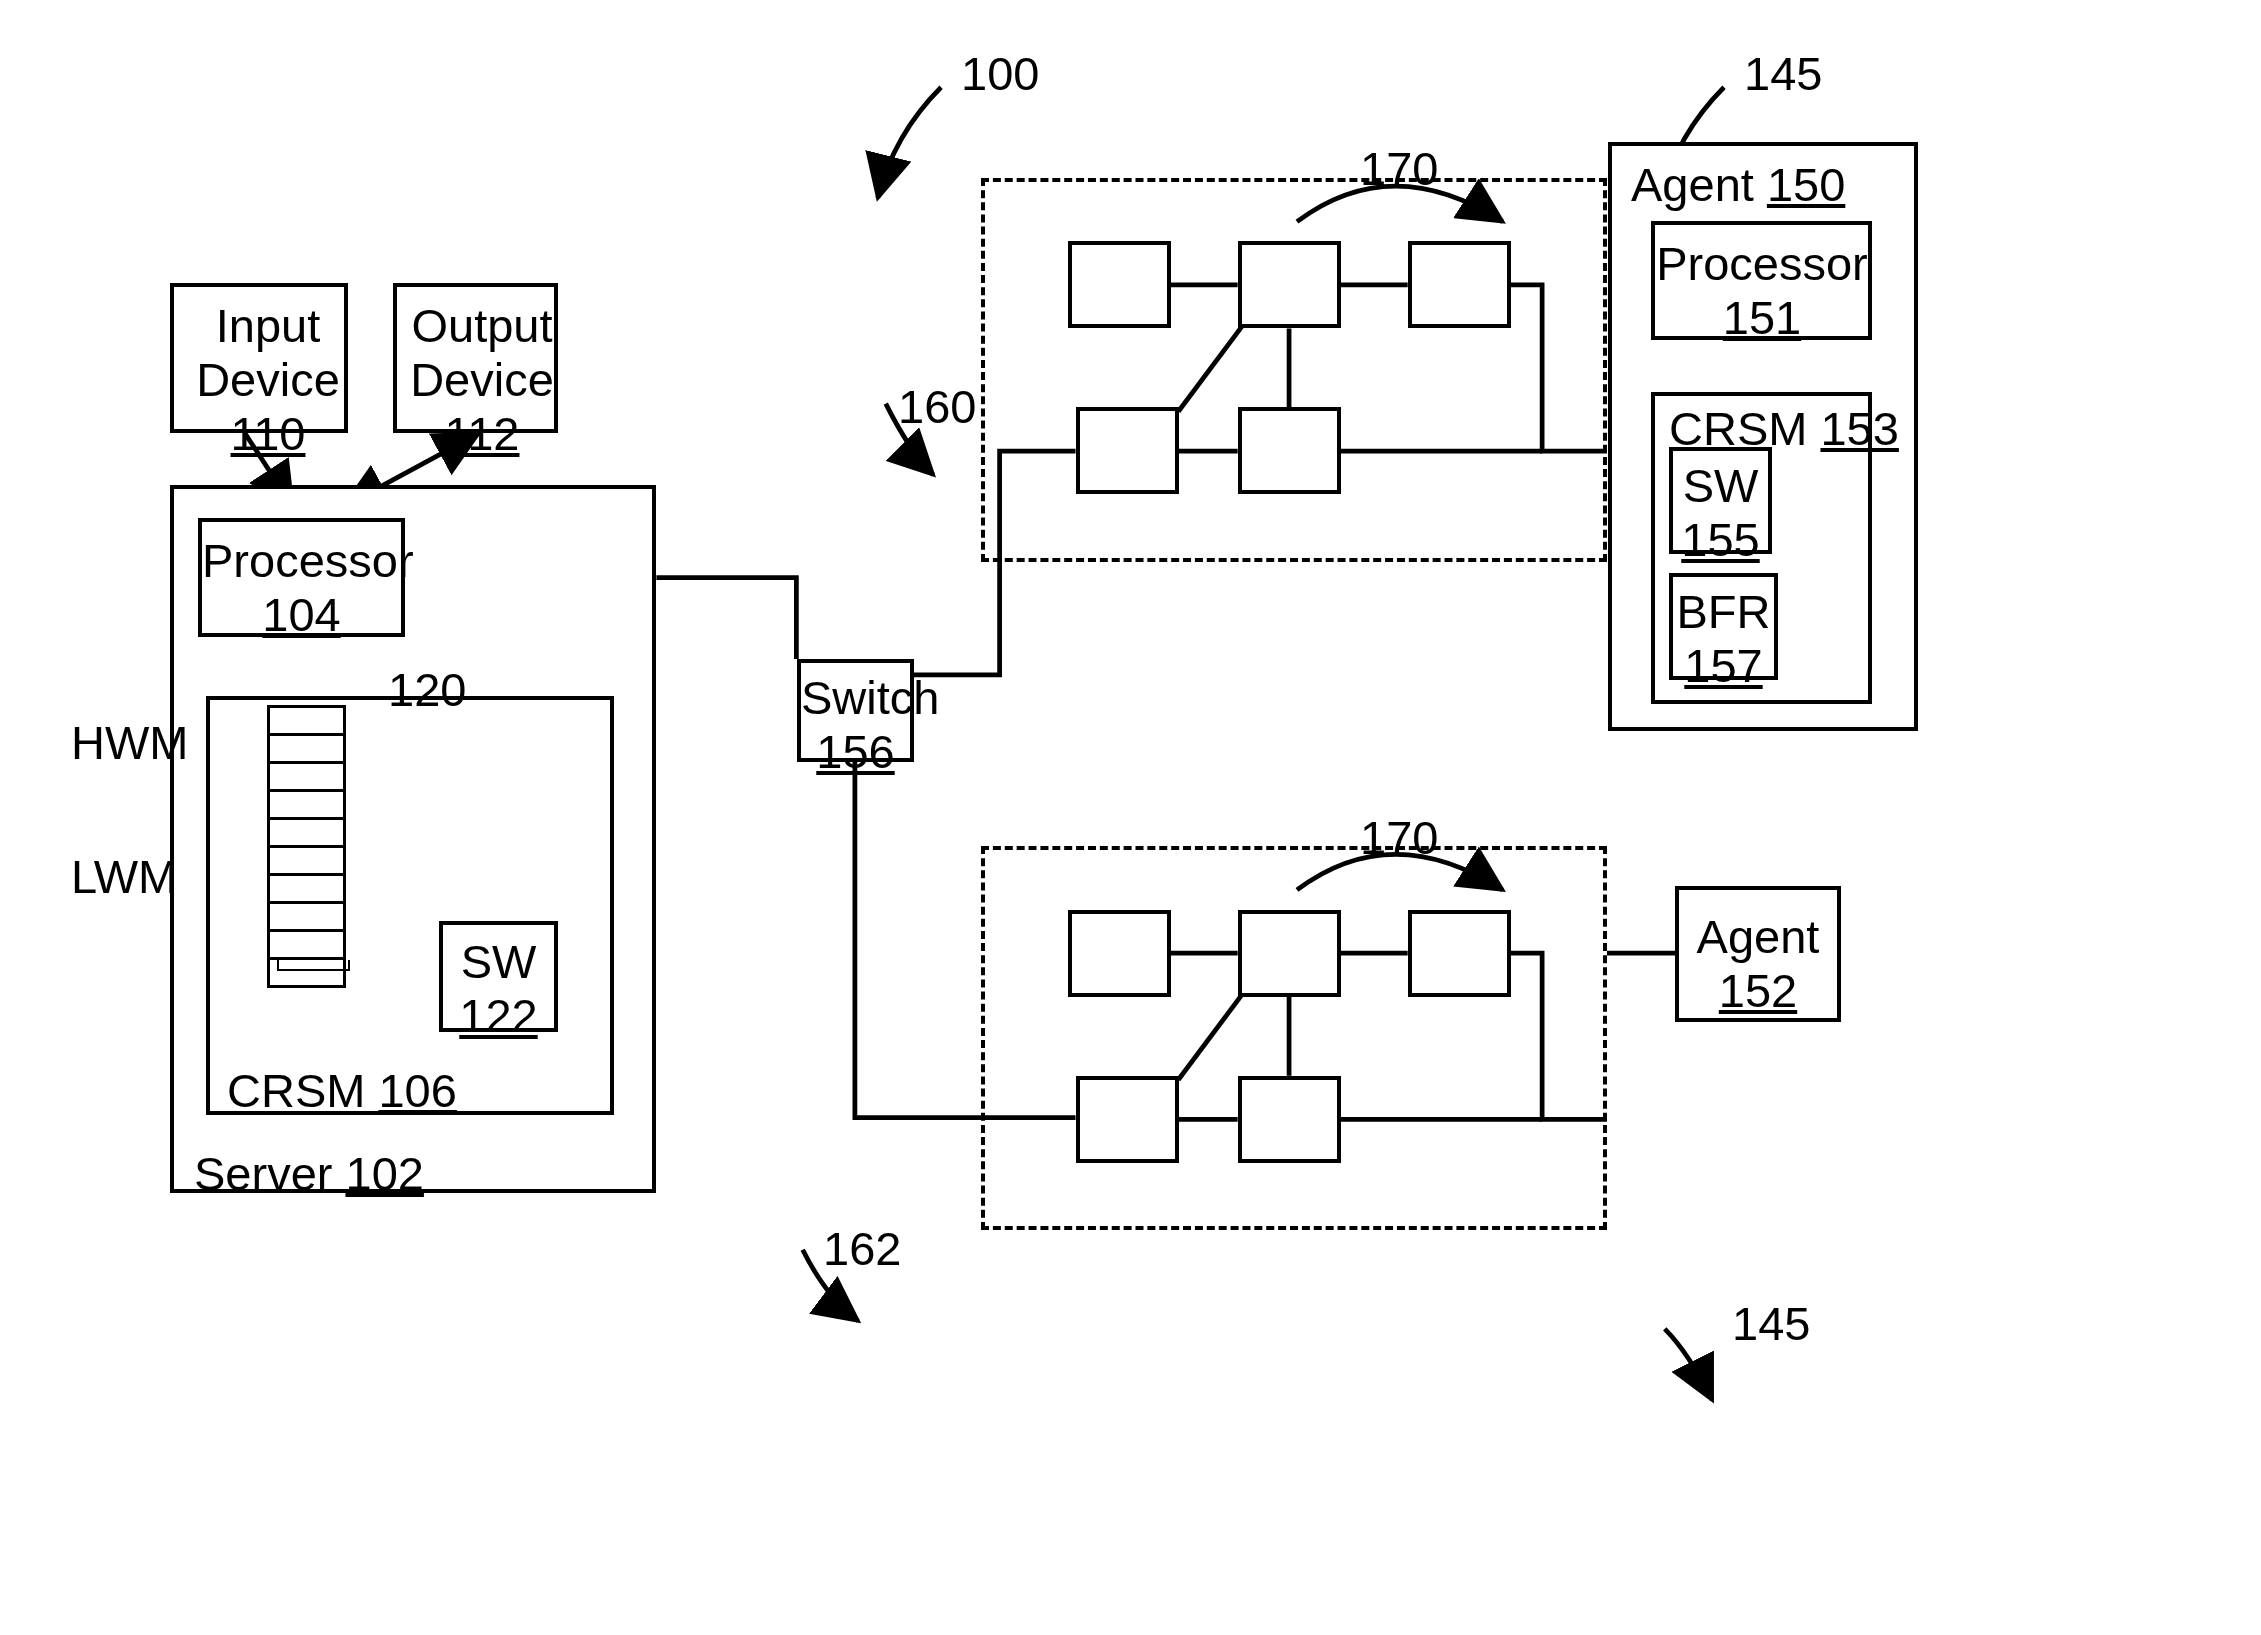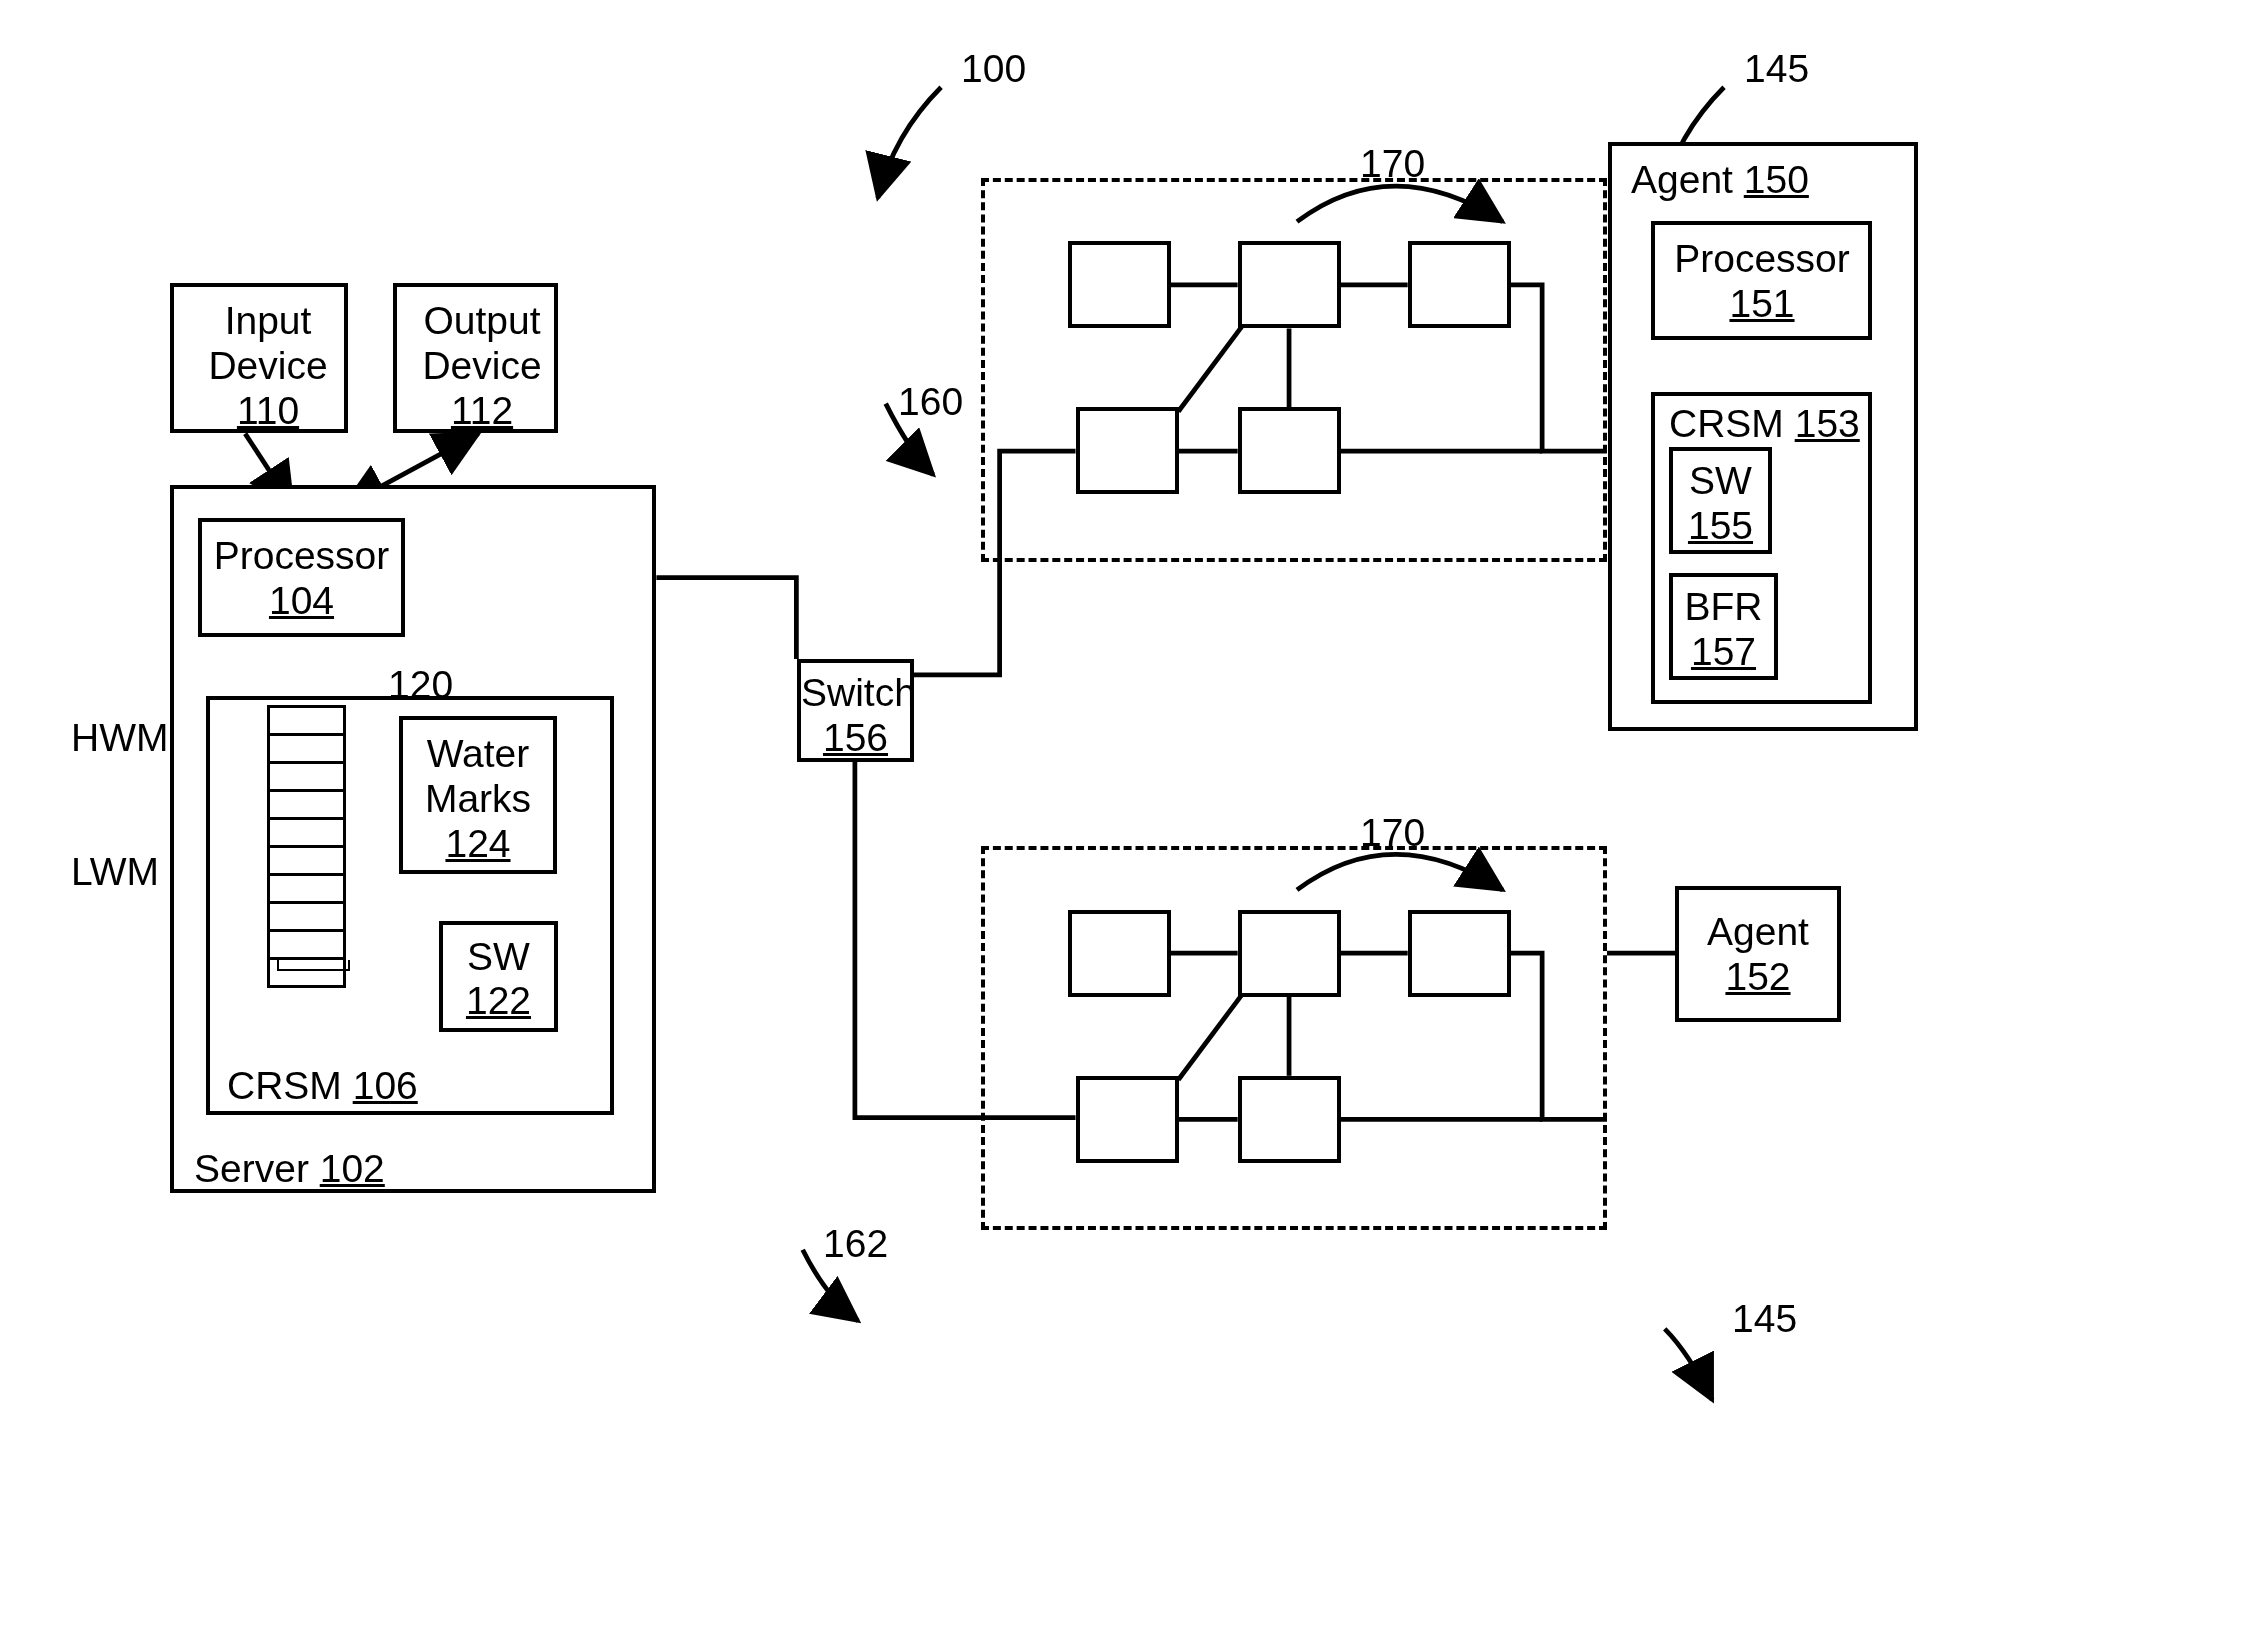--- a/index.html
+++ b/index.html
@@ -28,21 +28,21 @@
     background: #fff;
   }
   .dashbox {
     position: absolute;
     border: 4px dashed #000;
     box-sizing: border-box;
     background: transparent;
   }
   .lbl {
     position: absolute;
-    font-size: 39px;
+    font-size: 47px;
     line-height: 1.15;
   }
   .tc { text-align: center; }
   .tl { text-align: left; }
   .und { text-decoration: underline; }
   .nowrap { white-space: nowrap; }
 
   
   .node {
     position: absolute;
@@ -160,25 +160,20 @@
         <div class="mkcell"></div>
   <div class="mkcell"></div>
         <div class="mkcell"></div>
         <div class="mkcell"></div>
         <div class="mkcell"></div>
         <div class="mkcell"></div>
 </div>
 <div style="position:absolute; left:277px; top:960px; width:73px; height:11px; border:2.4px solid #000; border-top:none; box-sizing:border-box;"></div>
 <div class="lbl nowrap" style="left:388px; top:663px;">120</div>
 
-<div class="box" style="left:399px; top:716px; width:158px; height:158px;">
-  <div class="lbl tc" style="left:0; top:12px; width:150px;">
-    <span>Water Marks</span><br><span class="und">124</span>
-  </div>
-</div>
 
 <div class="box" style="left:439px; top:921px; width:119px; height:111px;">
   <div class="lbl tc" style="left:0; top:9.5px; width:111px;">
     <span>SW</span><br><span class="und">122</span>
   </div>
 </div>
 
 <div class="lbl nowrap" style="left:71px; top:716px;">HWM</div>
 <div class="lbl nowrap" style="left:71px; top:850px;">LWM</div>
 

